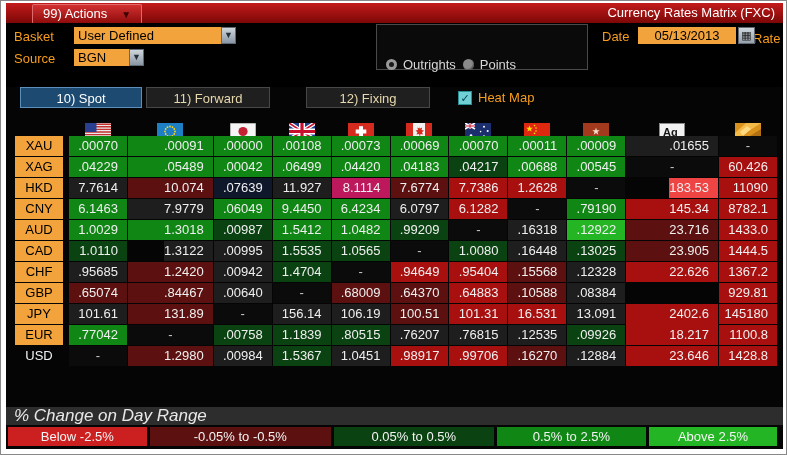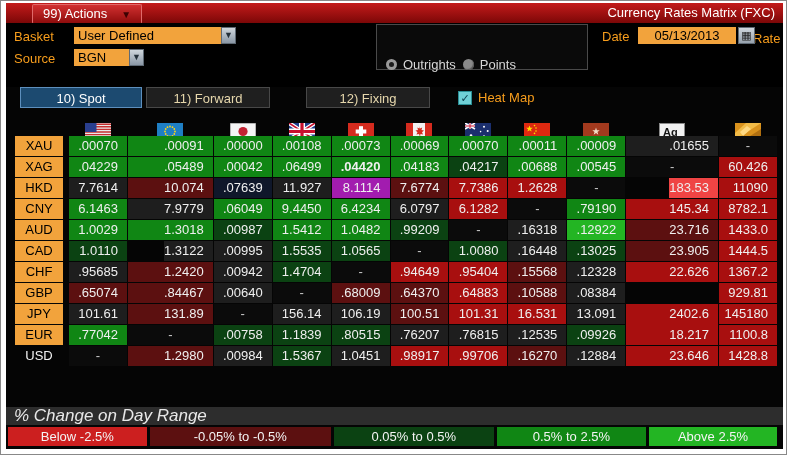--- a/index.html
+++ b/index.html
@@ -278,35 +278,35 @@
         <div class="cell" style="background: rgb(16, 134, 20);">.00009</div>
         <div class="cell" style="background: rgb(30, 30, 30);">.01655</div>
         <div class="cell dash" style="background: rgb(11, 11, 11);">-</div>
         <div class="rowlabel">
           <div class="box">XAG</div>
         </div>
         <div class="cell" style="background: rgb(16, 134, 20);">.04229</div>
         <div class="cell" style="background: rgb(16, 134, 20);">.05489</div>
         <div class="cell" style="background: rgb(16, 134, 20);">.00042</div>
         <div class="cell" style="background: rgb(16, 134, 20);">.06499</div>
-        <div class="cell" style="background: rgb(16, 134, 20); font-weight: bold;">.04420</div>
+        <div class="cell" style="background: rgb(16, 134, 20);">.04420</div>
         <div class="cell" style="background: rgb(16, 134, 20);">.04183</div>
         <div class="cell" style="background: rgb(11, 66, 18);">.04217</div>
         <div class="cell" style="background: rgb(16, 134, 20);">.00688</div>
         <div class="cell" style="background: rgb(16, 134, 20);">.00545</div>
         <div class="cell dash" style="background: rgb(11, 11, 11);">-</div>
         <div class="cell" style="background: rgb(168, 15, 15);">60.426</div>
         <div class="rowlabel">
           <div class="box">HKD</div>
         </div>
         <div class="cell" style="background: rgb(30, 30, 30);">7.7614</div>
         <div class="cell" style="background: rgb(92, 16, 16);">10.074</div>
         <div class="cell" style="background: #0f172a;">.07639</div>
         <div class="cell" style="background: rgb(30, 30, 30);">11.927</div>
-        <div class="cell" style="background: #a21caf;">8.1114</div>
+        <div class="cell" style="background: #be185d;">8.1114</div>
         <div class="cell" style="background: rgb(92, 16, 16);">7.6774</div>
         <div class="cell" style="background: rgb(168, 15, 15);">7.7386</div>
         <div class="cell" style="background: rgb(168, 15, 15);">1.2628</div>
         <div class="cell dash" style="background: rgb(11, 11, 11);">-</div>
         <div class="cell" style="background: #ef4444; margin-left: 43px;">183.53</div>
         <div class="cell" style="background: rgb(168, 15, 15);">11090</div>
         <div class="rowlabel">
           <div class="box">CNY</div>
         </div>
         <div class="cell" style="background: rgb(16, 134, 20);">6.1463</div>

